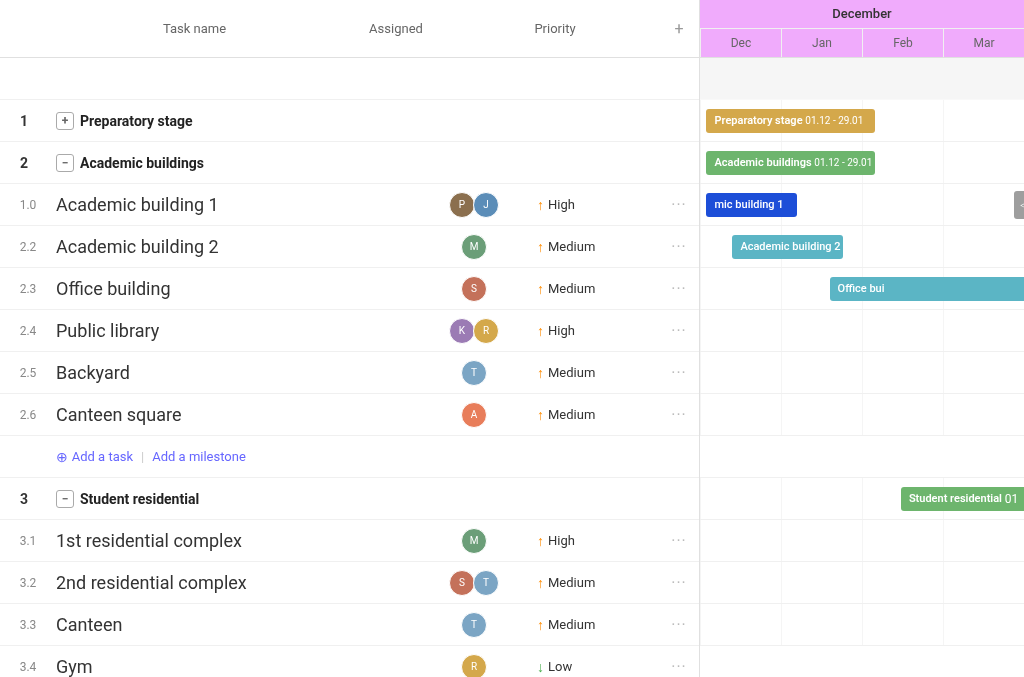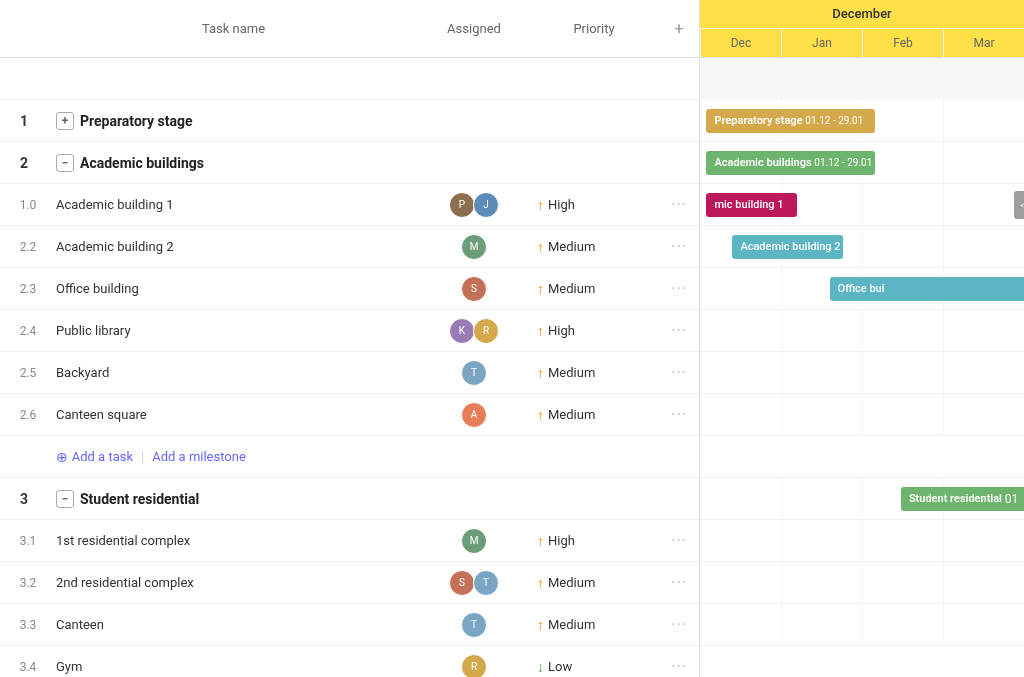--- a/index.html
+++ b/index.html
@@ -3,33 +3,33 @@
   <meta charset="utf-8">
   <style>
     * { box-sizing: border-box; margin: 0; padding: 0; }
     body { font-family: -apple-system, BlinkMacSystemFont, 'Segoe UI', Roboto, sans-serif; font-size: 13px; background: #fff; overflow: hidden; }
 
     .container { display: flex; width: 1024px; height: 677px; overflow: hidden; }
 
     
     .left-panel { width: 700px; flex-shrink: 0; border-right: 1px solid #e0e0e0; display: flex; flex-direction: column; }
 
-    .table-header { display: flex; border-bottom: 1px solid #e0e0e0; background: #fff; height: 58px; align-items: center; }
+    .table-header { display: flex; border-bottom: 1px solid #e0e0e0; background: #fff; height: 58px; align-items: center; gap: 39px; }
     .col-num { width: 48px; flex-shrink: 0; }
     .col-name { flex: 1; text-align: center; color: #666; font-size: 13px; padding: 0 8px; }
     .col-assigned { width: 110px; flex-shrink: 0; text-align: center; color: #666; font-size: 13px; }
     .col-priority { width: 130px; flex-shrink: 0; text-align: center; color: #666; font-size: 13px; }
     .col-add { width: 40px; flex-shrink: 0; text-align: center; color: #999; font-size: 16px; cursor: pointer; }
 
     .table-body { flex: 1; overflow-y: auto; }
 
     .row { display: flex; align-items: center; height: 42px; border-bottom: 1px solid #f0f0f0; }
 
     .cell-num { width: 48px; flex-shrink: 0; text-align: center; color: #666; font-size: 12px; padding-left: 8px; }
-    .cell-name { flex: 1; padding: 0 8px; color: #333; font-size: 13px; }
+    .cell-name { flex: 1; padding: 0 8px; color: #333; font-size: 18px; }
     .cell-assigned { width: 110px; flex-shrink: 0; display: flex; align-items: center; justify-content: center; gap: 2px; }
     .cell-priority { width: 130px; flex-shrink: 0; display: flex; align-items: center; gap: 4px; padding: 0 8px; color: #333; }
     .cell-more { width: 40px; flex-shrink: 0; text-align: center; color: #bbb; font-size: 16px; letter-spacing: 1px; cursor: pointer; }
 
     .section-row { background: #fff; font-weight: bold; }
     .section-row .cell-name { font-size: 14px; font-weight: 700; color: #222; display: flex; align-items: center; gap: 6px; }
     .section-num { width: 48px; flex-shrink: 0; text-align: center; color: #333; font-weight: 700; font-size: 14px; }
 
     .section-icon { width: 18px; height: 18px; border: 1.5px solid #aaa; border-radius: 3px; display: inline-flex; align-items: center; justify-content: center; font-size: 12px; color: #666; cursor: pointer; flex-shrink: 0; }
 
@@ -52,21 +52,21 @@
     .add-task-row { display: flex; align-items: center; height: 42px; padding-left: 56px; border-bottom: 1px solid #f0f0f0; gap: 8px; }
     .add-task-link { color: #6666ff; font-size: 13px; cursor: pointer; display: flex; align-items: center; gap: 4px; }
     .add-separator { color: #ccc; }
 
     .subrow { background: #fff; }
     .subrow .cell-num { color: #888; }
 
     
     .right-panel { flex: 1; display: flex; flex-direction: column; overflow: hidden; }
 
-    .gantt-header { height: 58px; border-bottom: 1px solid #e0e0e0; background: #fde047; display: flex; flex-direction: column; }
+    .gantt-header { height: 58px; border-bottom: 1px solid #e0e0e0; background: #f0abfc; display: flex; flex-direction: column; }
     .gantt-month-row { height: 29px; display: flex; align-items: center; border-bottom: 1px solid #f0f0f0; }
     .gantt-month-label { text-align: center; color: #333; font-size: 13px; font-weight: 500; flex: 4; }
     .gantt-col-headers { height: 29px; display: flex; align-items: center; }
     .gantt-col { flex: 1; text-align: center; color: #666; font-size: 12px; border-left: 1px solid #f0f0f0; height: 100%; display: flex; align-items: center; justify-content: center; }
 
     .gantt-body { flex: 1; overflow-y: auto; position: relative; }
     .gantt-row { height: 42px; border-bottom: 1px solid #f0f0f0; display: flex; align-items: center; position: relative; }
     .gantt-grid { display: flex; width: 100%; height: 100%; position: absolute; top: 0; left: 0; }
     .gantt-cell { flex: 1; border-left: 1px solid #f5f5f5; height: 100%; }
 
@@ -317,21 +317,21 @@
         </div>
       </div>
 
       <div class="gantt-row" style="position:relative;">
         <div class="gantt-grid">
           <div class="gantt-cell"></div>
           <div class="gantt-cell"></div>
           <div class="gantt-cell"></div>
           <div class="gantt-cell"></div>
         </div>
-        <div class="gantt-bar" style="background:#be185d; color:#fff; left:2%; width:28%;">
+        <div class="gantt-bar" style="background:#1d4ed8; color:#fff; left:2%; width:28%;">
           <span>mic building 1</span>
         </div>
         <div class="scroll-indicator" style="left:auto; right:-10px; left:auto;">◁</div>
       </div>
 
       <div class="gantt-row">
         <div class="gantt-grid">
           <div class="gantt-cell"></div>
           <div class="gantt-cell"></div>
           <div class="gantt-cell"></div>

